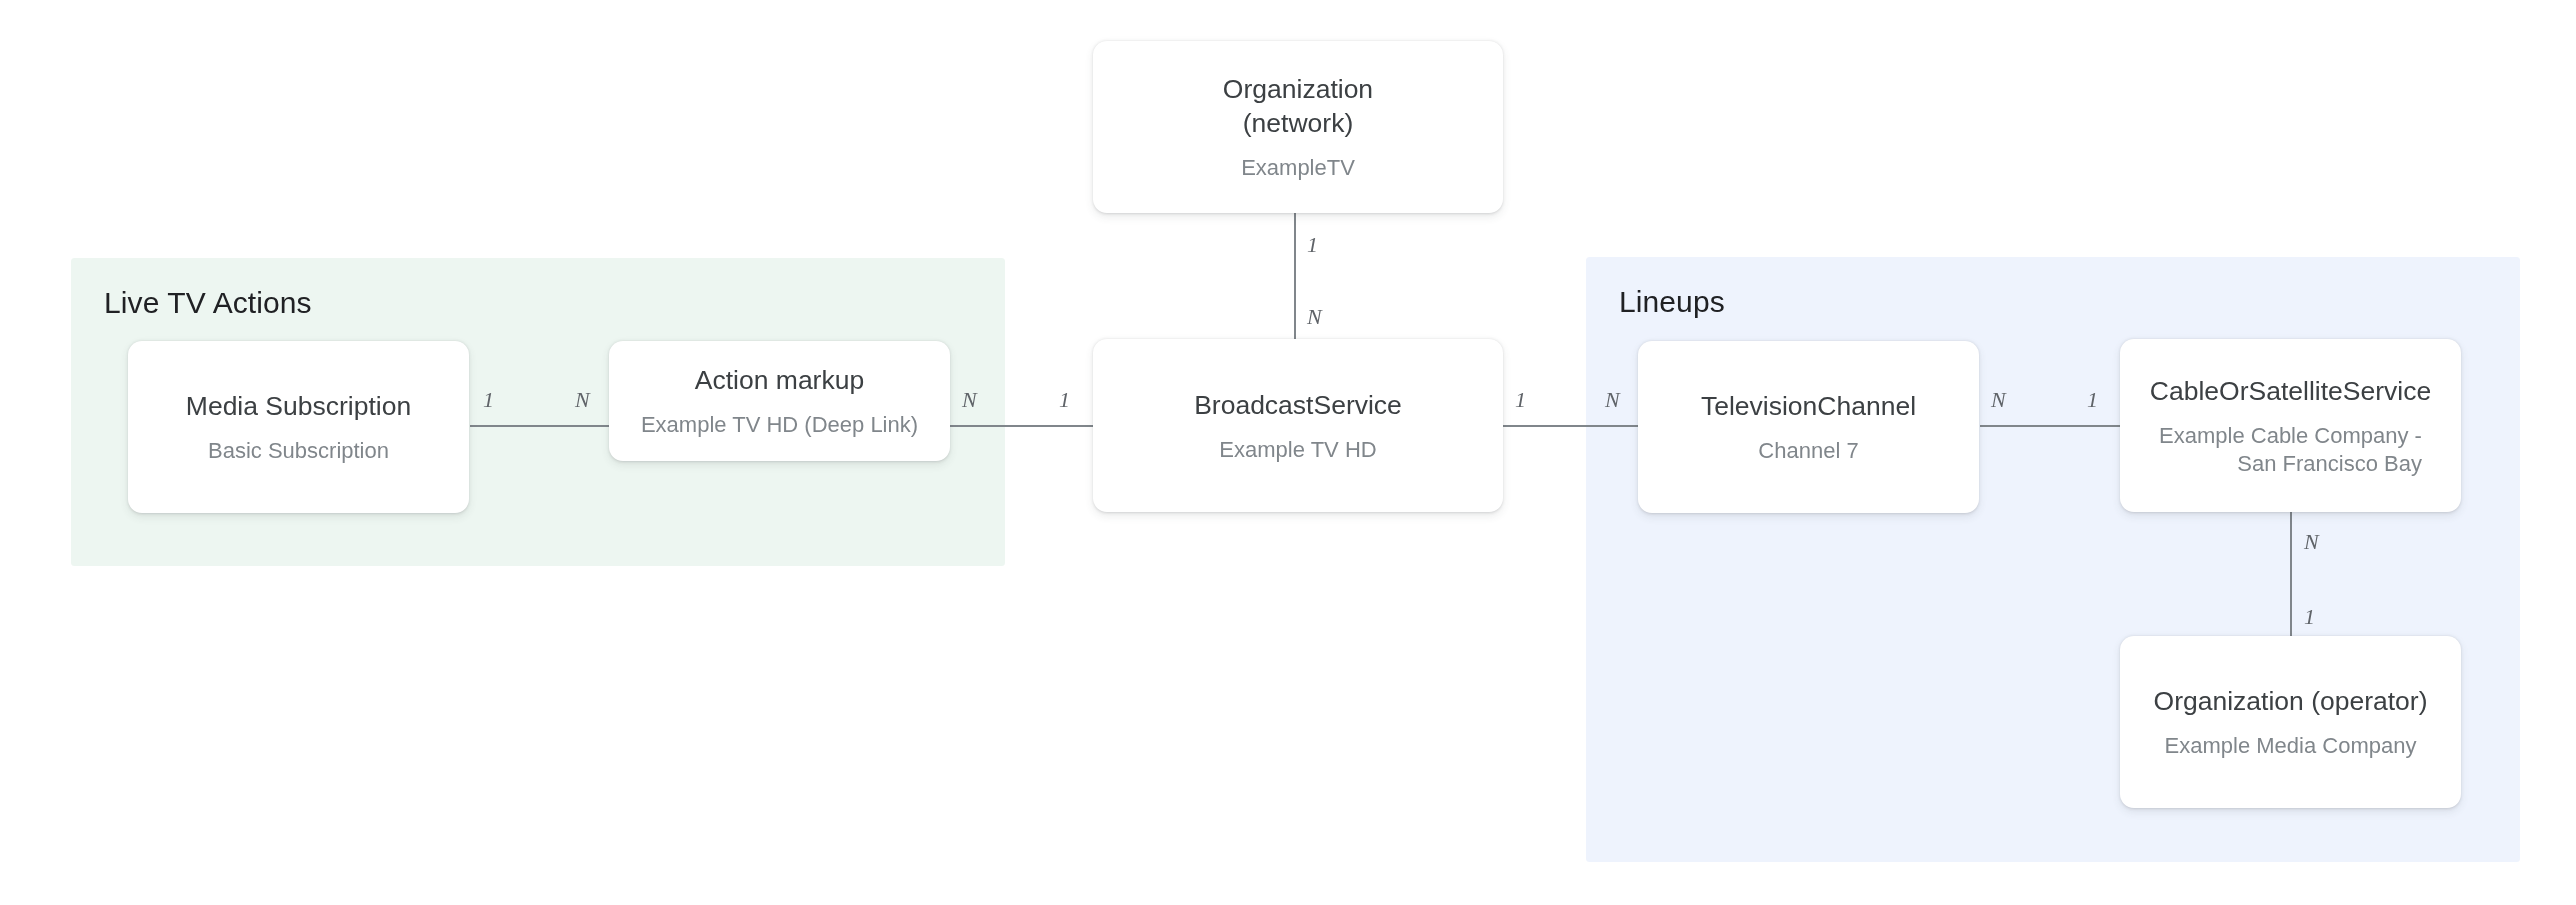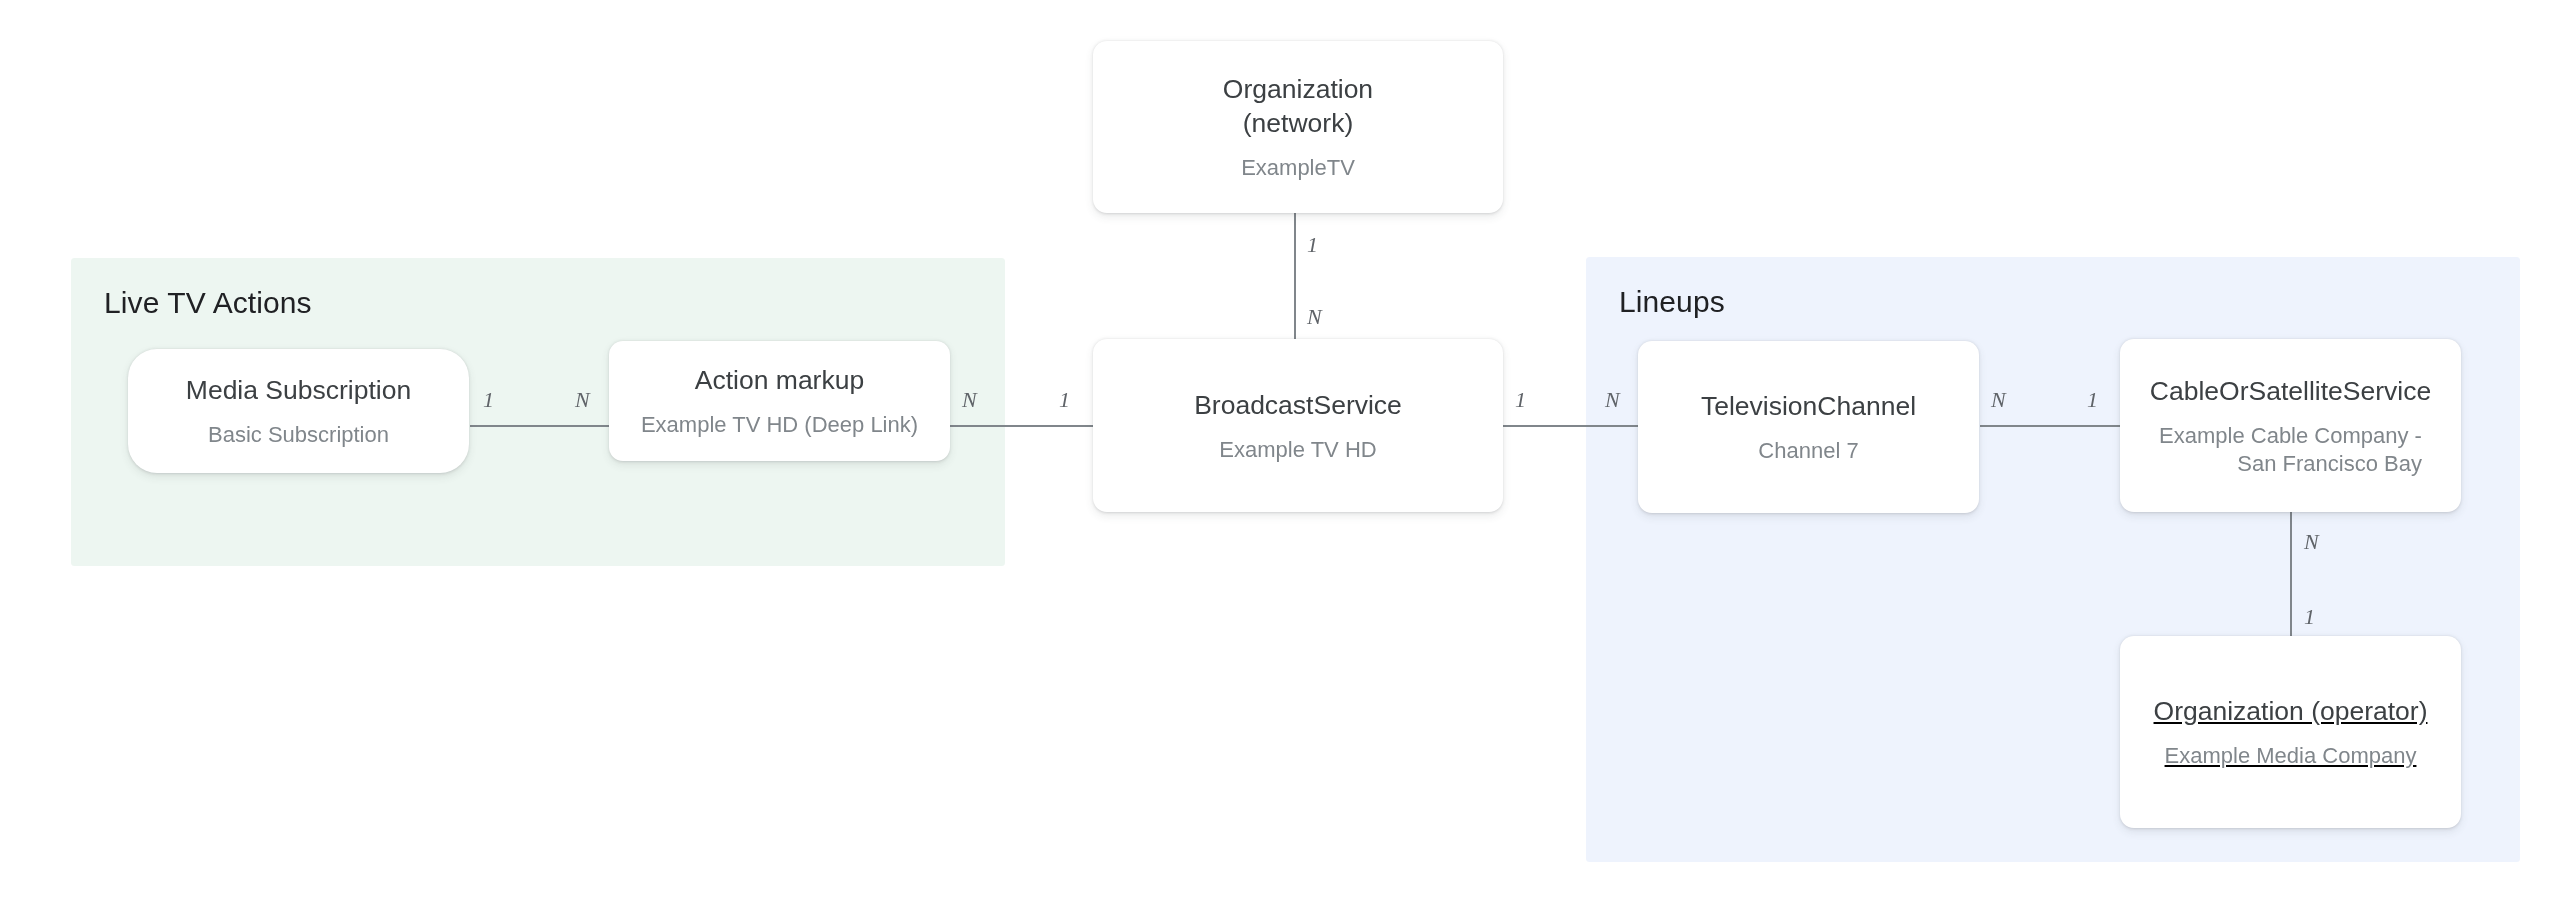--- a/index.html
+++ b/index.html
@@ -124,21 +124,21 @@
       <span class="card-label" style="left: 2304px; top: 529px;">N</span>
       <span class="card-label" style="left: 2304px; top: 604px;">1</span>
     </div>
 
   <div class="card-multi" id="node-organization-network" style="left: 1093px; top: 41px; width: 410px; height: 172px;">
     <div class="card-title">Organization
 (network)</div>
     <div class="card-sub">ExampleTV</div>
   </div>
 
-  <div class="card-multi" id="node-media-subscription" style="left: 128px; top: 349px; width: 341px; height: 124px; border-radius: 29px;">
+  <div class="card-multi" id="node-media-subscription" style="left: 128px; top: 341px; width: 341px; height: 172px;">
     <div class="card-title">Media Subscription</div>
     <div class="card-sub">Basic Subscription</div>
   </div>
 
   <div class="card-multi" id="node-action-markup" style="left: 609px; top: 341px; width: 341px; height: 120px;">
     <div class="card-title">Action markup</div>
     <div class="card-sub">Example TV HD (Deep Link)</div>
   </div>
 
   <div class="card-multi" id="node-broadcastservice" style="left: 1093px; top: 339px; width: 410px; height: 173px;">
@@ -150,19 +150,19 @@
     <div class="card-title">TelevisionChannel</div>
     <div class="card-sub">Channel 7</div>
   </div>
 
   <div class="card-multi" id="node-cableorsatelliteservice" style="left: 2120px; top: 339px; width: 341px; height: 173px;">
     <div class="card-title">CableOrSatelliteService</div>
     <div class="card-sub">Example Cable Company -
 San Francisco Bay</div>
   </div>
 
-  <div class="card-multi" id="node-organization-operator" style="left: 2120px; top: 636px; width: 341px; height: 192px; text-decoration: underline;">
+  <div class="card-multi" id="node-organization-operator" style="left: 2120px; top: 636px; width: 341px; height: 172px;">
     <div class="card-title">Organization (operator)</div>
     <div class="card-sub">Example Media Company</div>
   </div>
 
 </div>
 
 
 </body></html>

